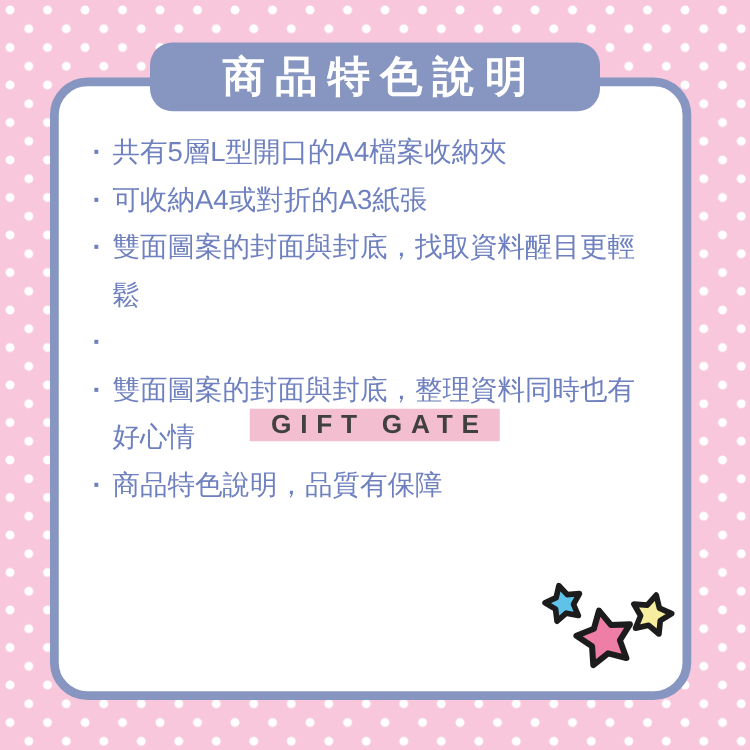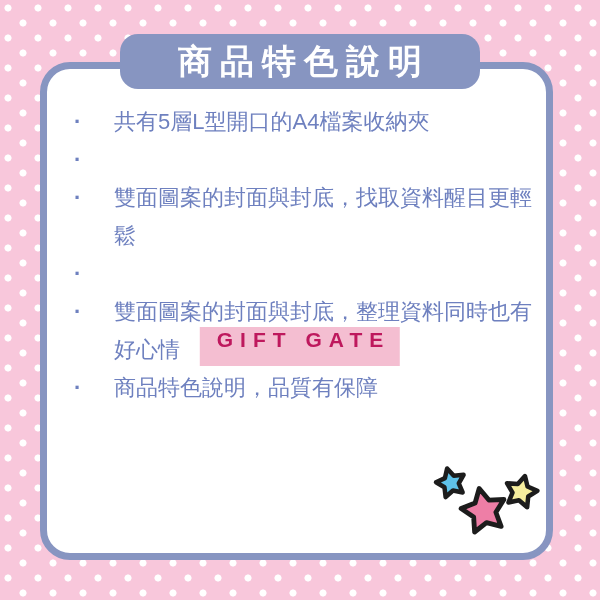--- a/index.html
+++ b/index.html
@@ -75,25 +75,25 @@
     line-height: 1;
     color: #f8cfdb;
     letter-spacing: -2px;
   }
   .wm-band {
     position: absolute;
     left: 50%;
     transform: translateX(-50%);
     top: 327px;
     background: #f4bed1;
-    color: #be185d;
+    color: #404040;
     font-weight: bold;
     font-size: 21px;
     letter-spacing: 7px;
-    padding: 1px 10px 14px 17px;
+    padding: 1px 10px 1px 17px;
     white-space: nowrap;
   }
   .features {
     position: absolute;
     left: 74px;
     top: 103px;
     width: 462px;
     z-index: 3;
   }
   .feature {
@@ -103,21 +103,20 @@
     font-size: 22px;
     line-height: 38px;
   }
   .bullet {
     flex: none;
     width: 16px;
     font-weight: bold;
   }
   .ftext {
     max-width: 432px;
-    margin-left: 24px;
   }
   .stars-svg {
     position: absolute;
     left: 425px;
     top: 455px;
     width: 130px;
     height: 100px;
     z-index: 3;
   }
 </style>
@@ -136,20 +135,21 @@
     <div class="wm-band">GIFT GATE</div>
   </div>
 
   <div class="features">
     <div class="feature">
       <span class="bullet">·</span>
       <span class="ftext">共有5層L型開口的A4檔案收納夾</span>
     </div>
     <div class="feature">
       <span class="bullet">·</span>
+      <span class="ftext">可收納A4或對折的A3紙張</span>
     </div>
     <div class="feature">
       <span class="bullet">·</span>
       <span class="ftext">雙面圖案的封面與封底，找取資料醒目更輕鬆</span>
     </div>
     <div class="feature">
       <span class="bullet">·</span>
     </div>
     <div class="feature">
       <span class="bullet">·</span>

